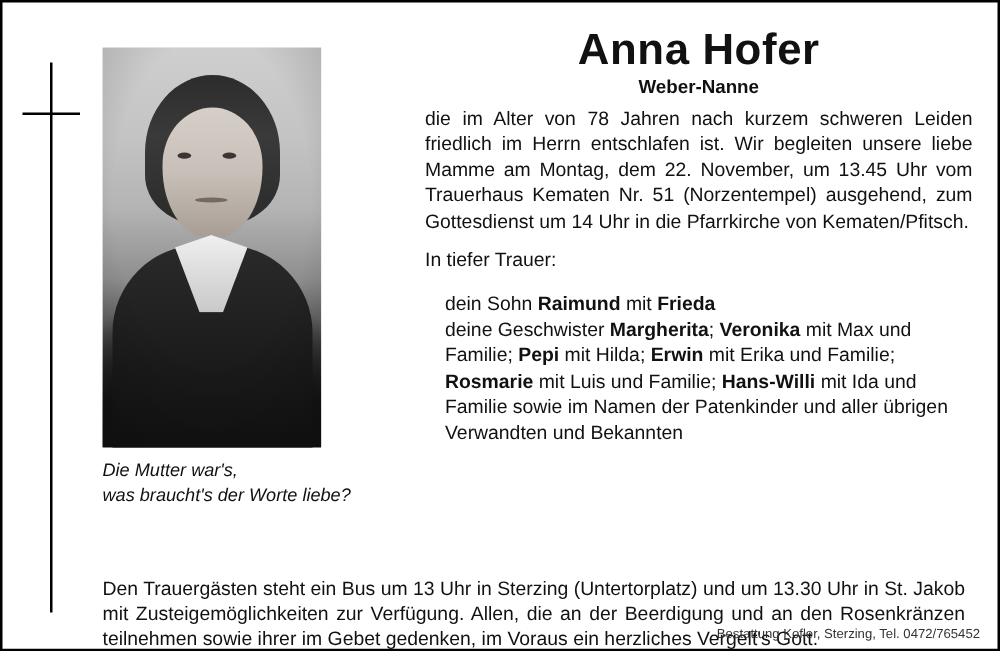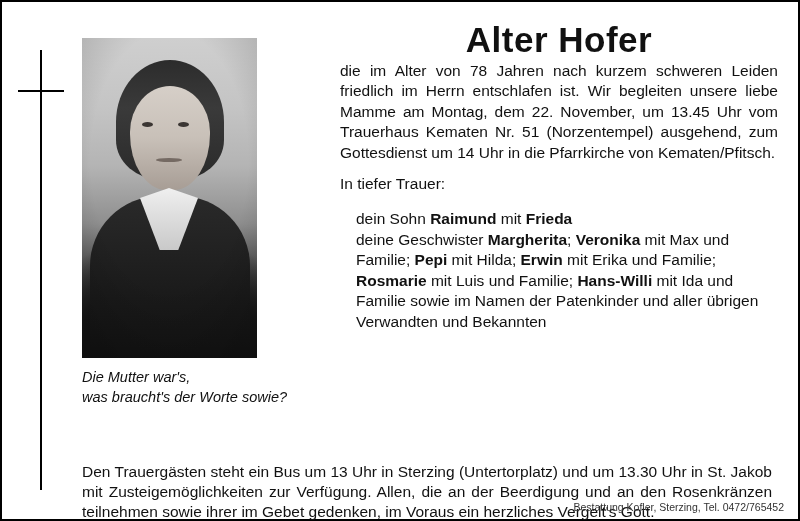--- a/index.html
+++ b/index.html
@@ -228,27 +228,28 @@
       <div class="photo-eye l"></div>
       <div class="photo-eye r"></div>
       <div class="photo-mouth"></div>
       <div class="photo-body"></div>
       <div class="photo-collar"></div>
       <div class="photo-vignette"></div>
     </div>
 
     <div class="caption">
       <div>Die Mutter war's,</div>
-      <div>was braucht's der Worte sowie?</div>
+      <div>was braucht's der Worte liebe?</div>
     </div>
   </div>
 
   <div class="right-col">
 
-    <div class="name">Alter Hofer</div>
+    <div class="name">Anna Hofer</div>
+    <div class="nickname">Weber-Nanne</div>
 
     <p class="body-text">die im Alter von 78 Jahren nach kurzem schweren Leiden friedlich im Herrn entschlafen ist. Wir begleiten unsere liebe Mamme am Montag, dem 22. November, um 13.45 Uhr vom Trauerhaus Kematen Nr. 51 (Norzentempel) ausgehend, zum Gottesdienst um 14 Uhr in die Pfarrkirche von Kematen/Pfitsch.</p>
 
     <div class="places">
     </div>
 
     <p class="mourning-head">In tiefer Trauer:</p>
 
     <div class="family">
       <div>dein Sohn <b>Raimund</b> mit <b>Frieda</b></div>

